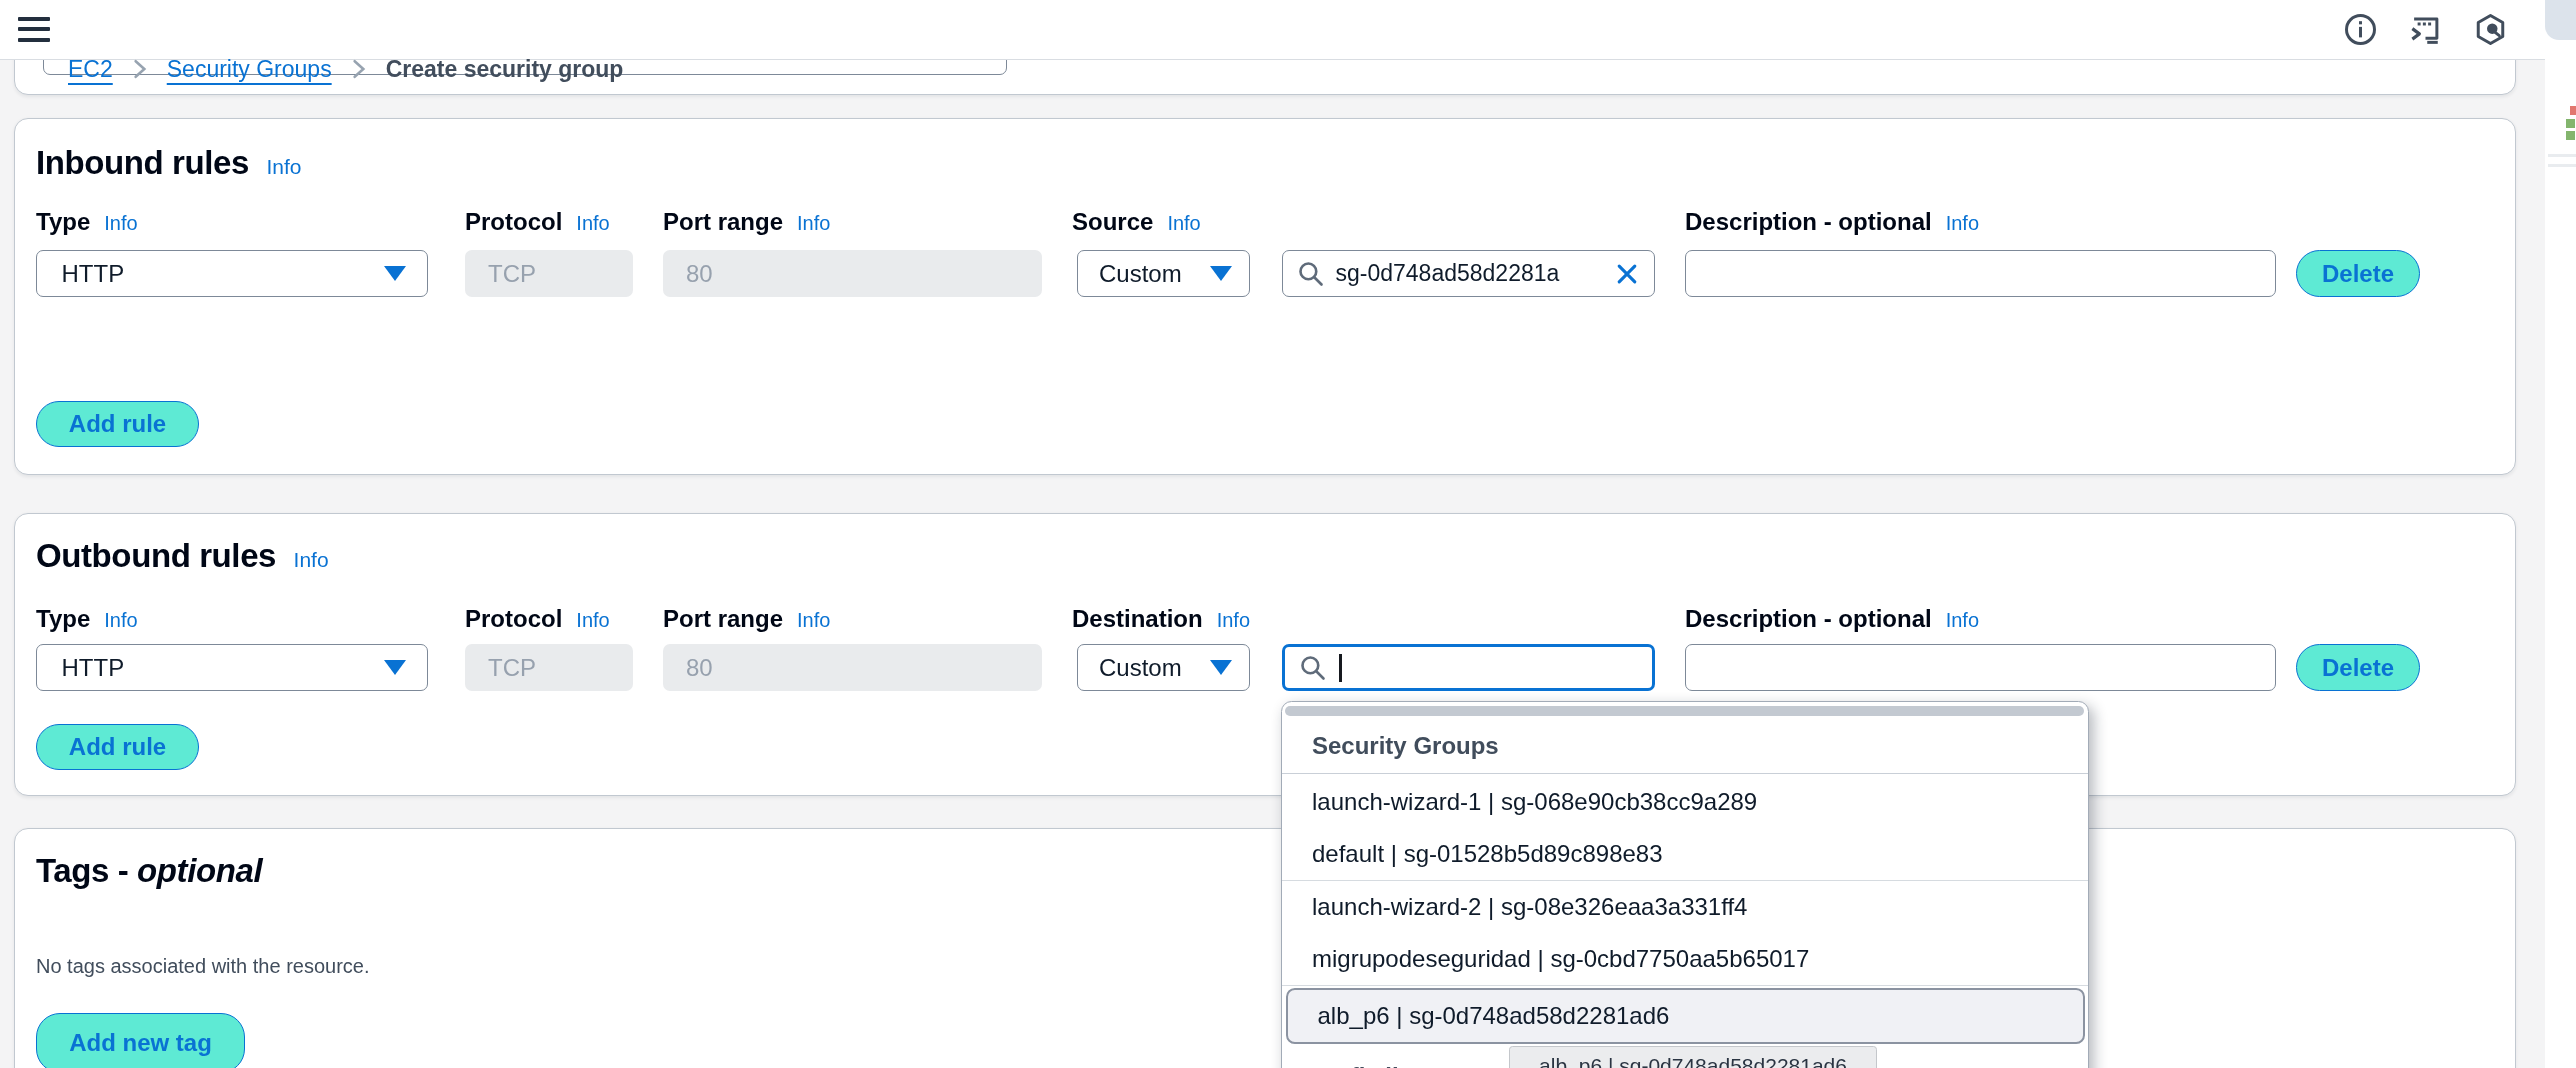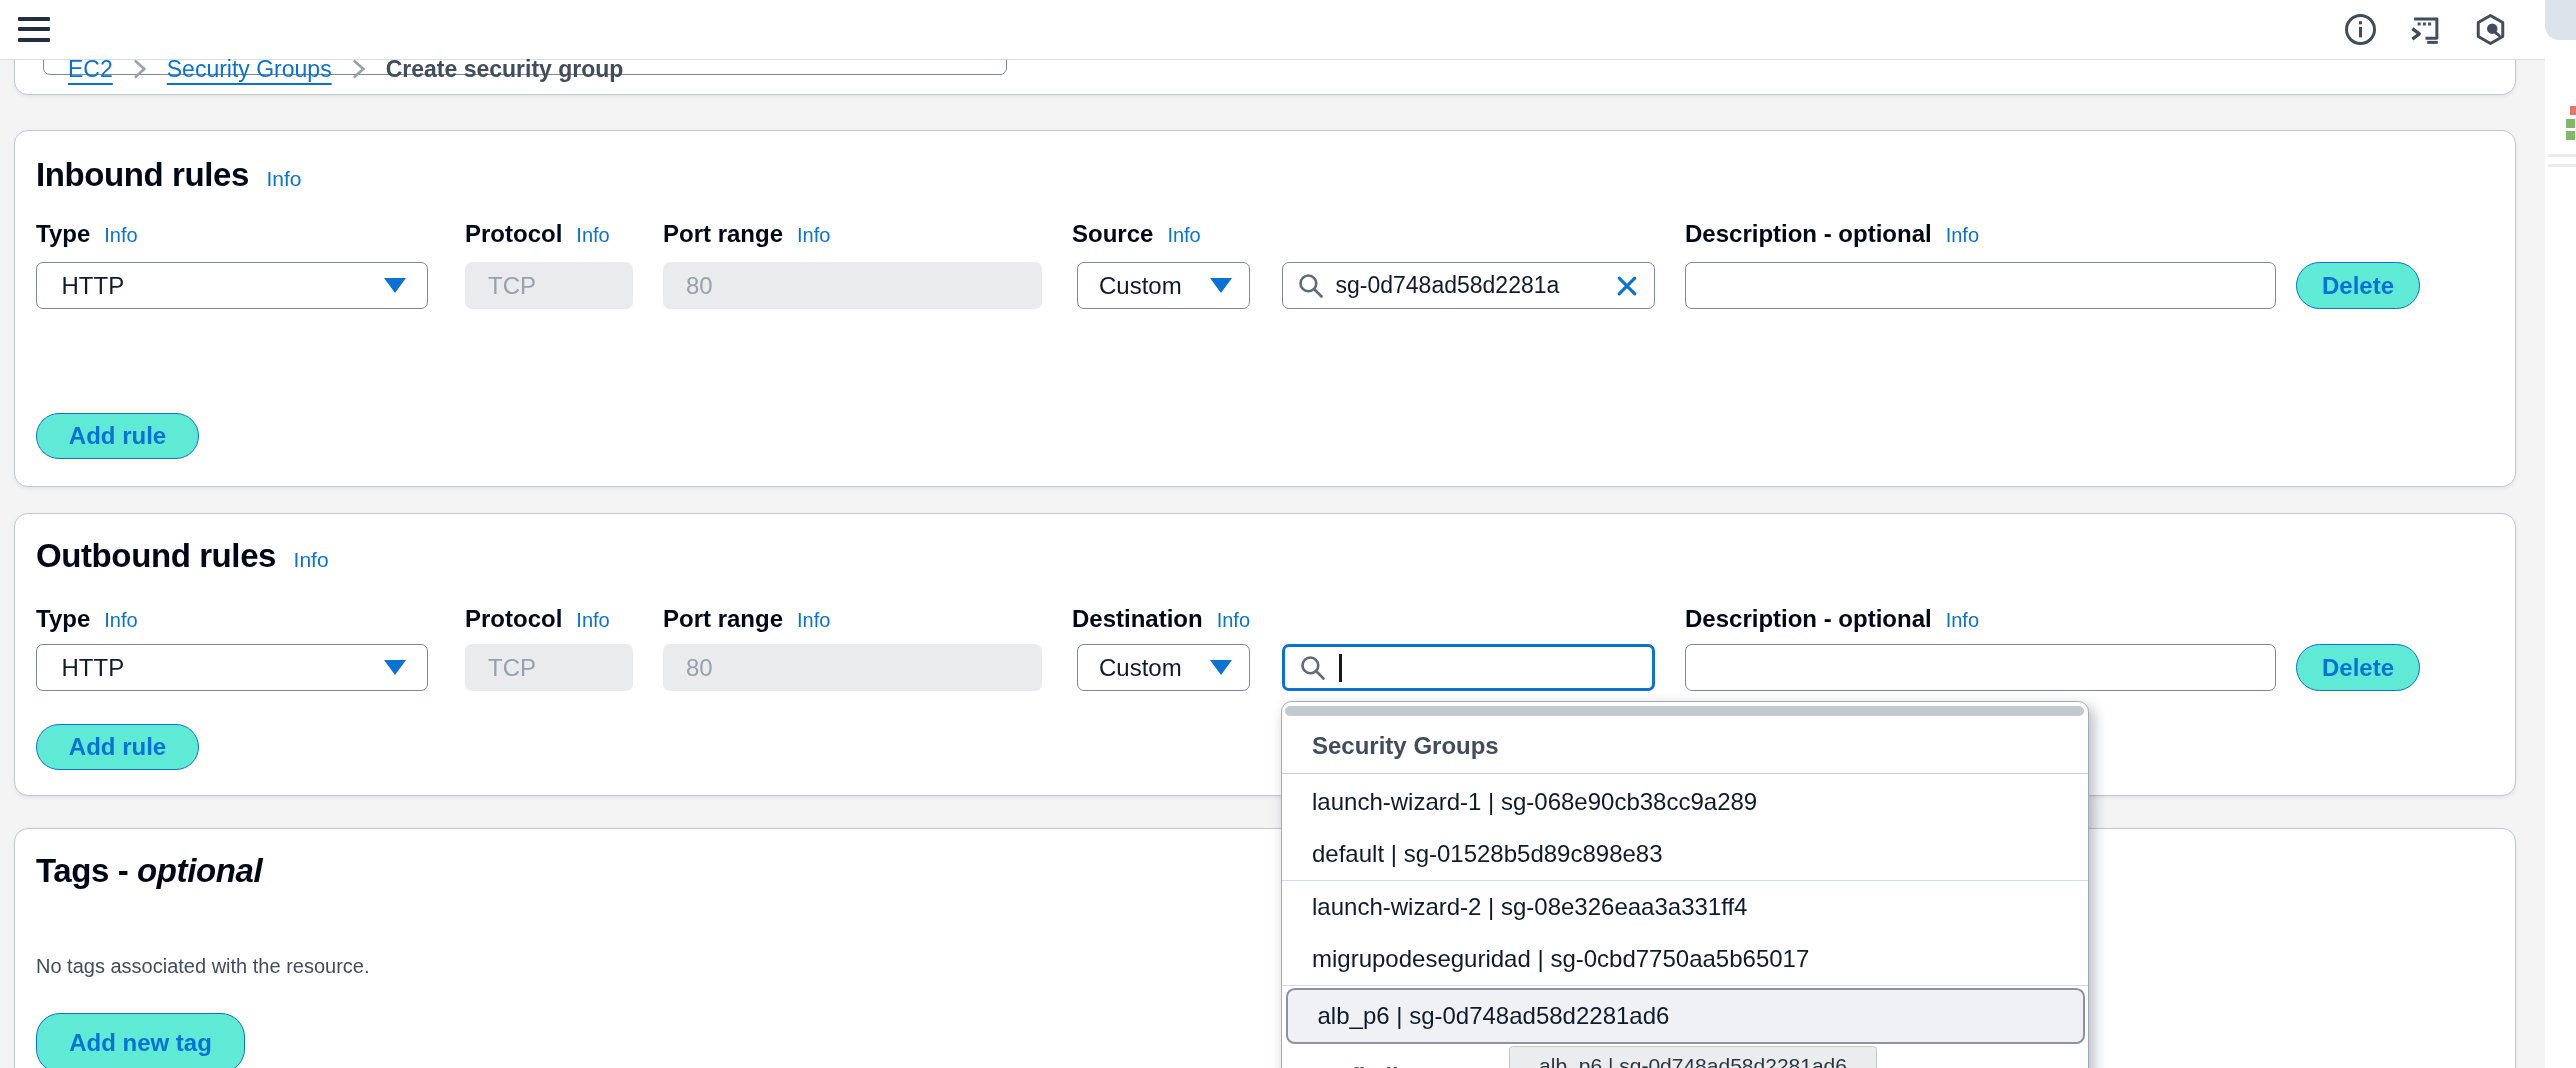--- a/index.html
+++ b/index.html
@@ -121,21 +121,21 @@
       <circle cx="22" cy="19" r="6" fill="#414d5c"></circle>
       <path d="M25 23 l5 4" stroke="#414d5c" stroke-width="3.4" stroke-linecap="round"></path>
     </svg>
   </div>
 </div>
 
 <div class="card" style="top:51px; height:44px; border-radius:0 0 14px 14px;">
   <div class="abs" style="left:28px; top:-14px; width:964px; height:37px; border:1.8px solid #7d8998; border-radius:7px; background:#fff;"></div>
 </div>
 
-<div class="card" style="top:130px; height:357px;">
+<div class="card" style="top:118px; height:357px;">
   <div class="sec-head" style="left:21px; top:24.5px;">
     <h2>Inbound rules</h2>
     <span class="info">Info</span>
   </div>
 
   <div class="flabel-row" style="left:21px; top:89px;">
     <span class="flabel">Type</span>
     <span class="info">Info</span>
   </div>
   <div class="flabel-row" style="left:450px; top:89px;">

